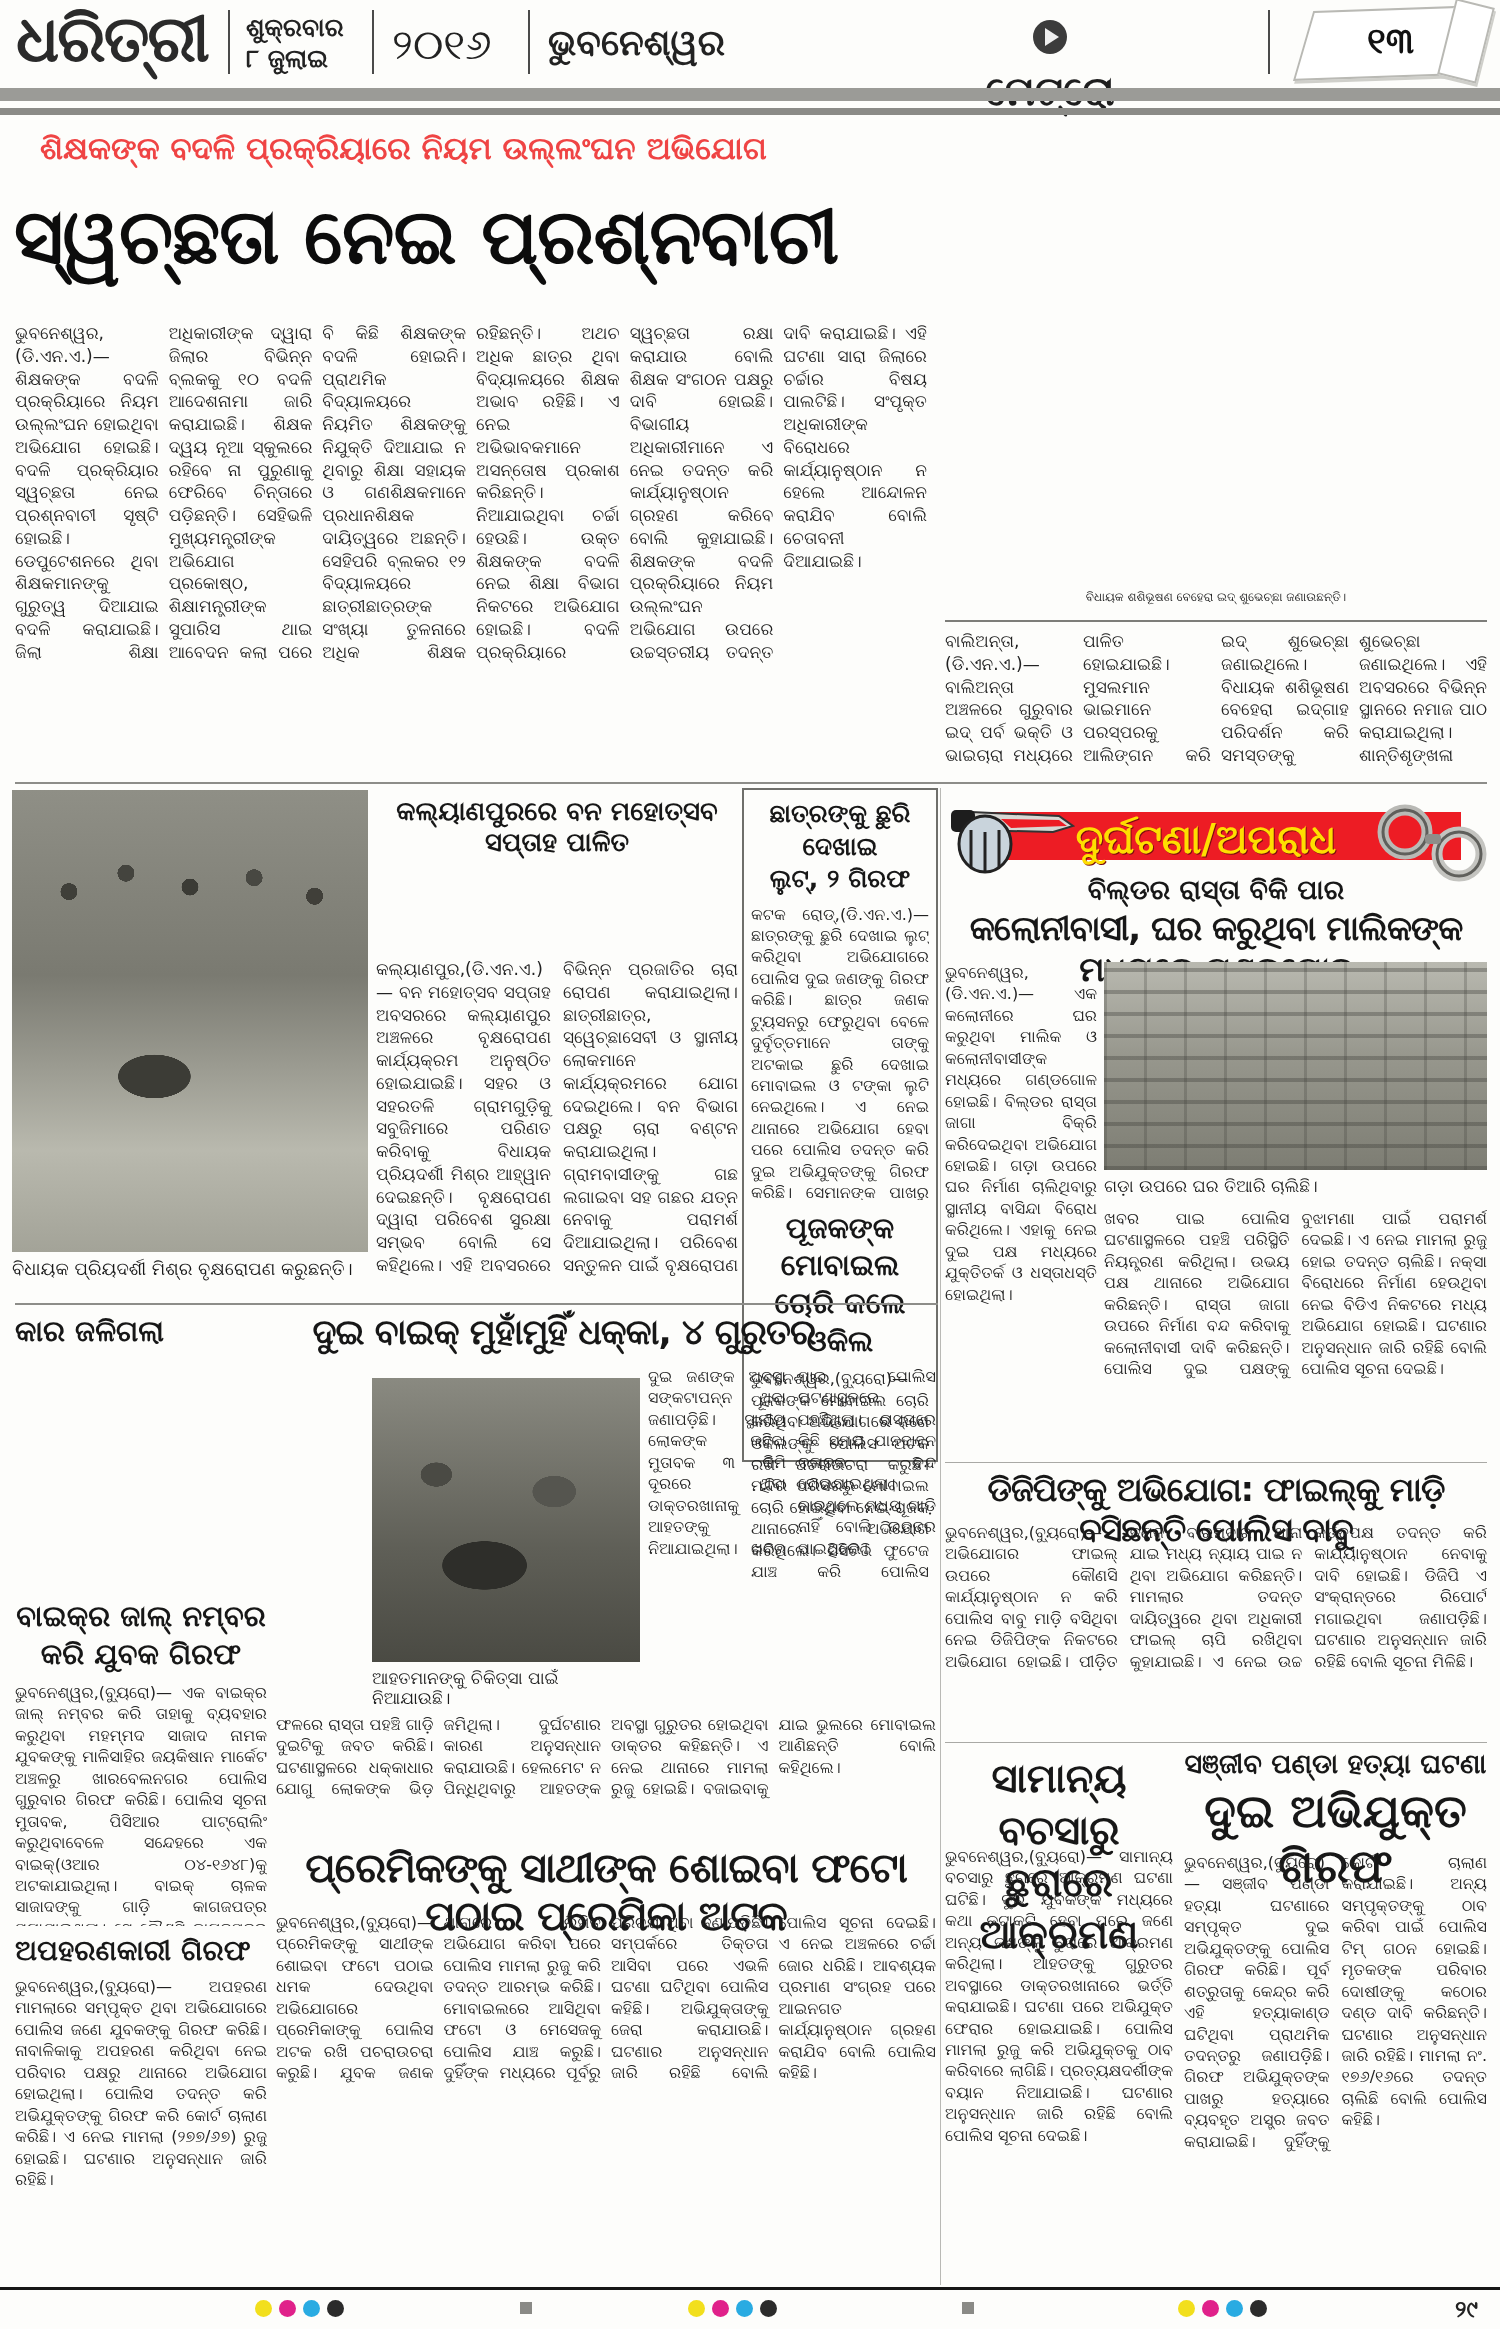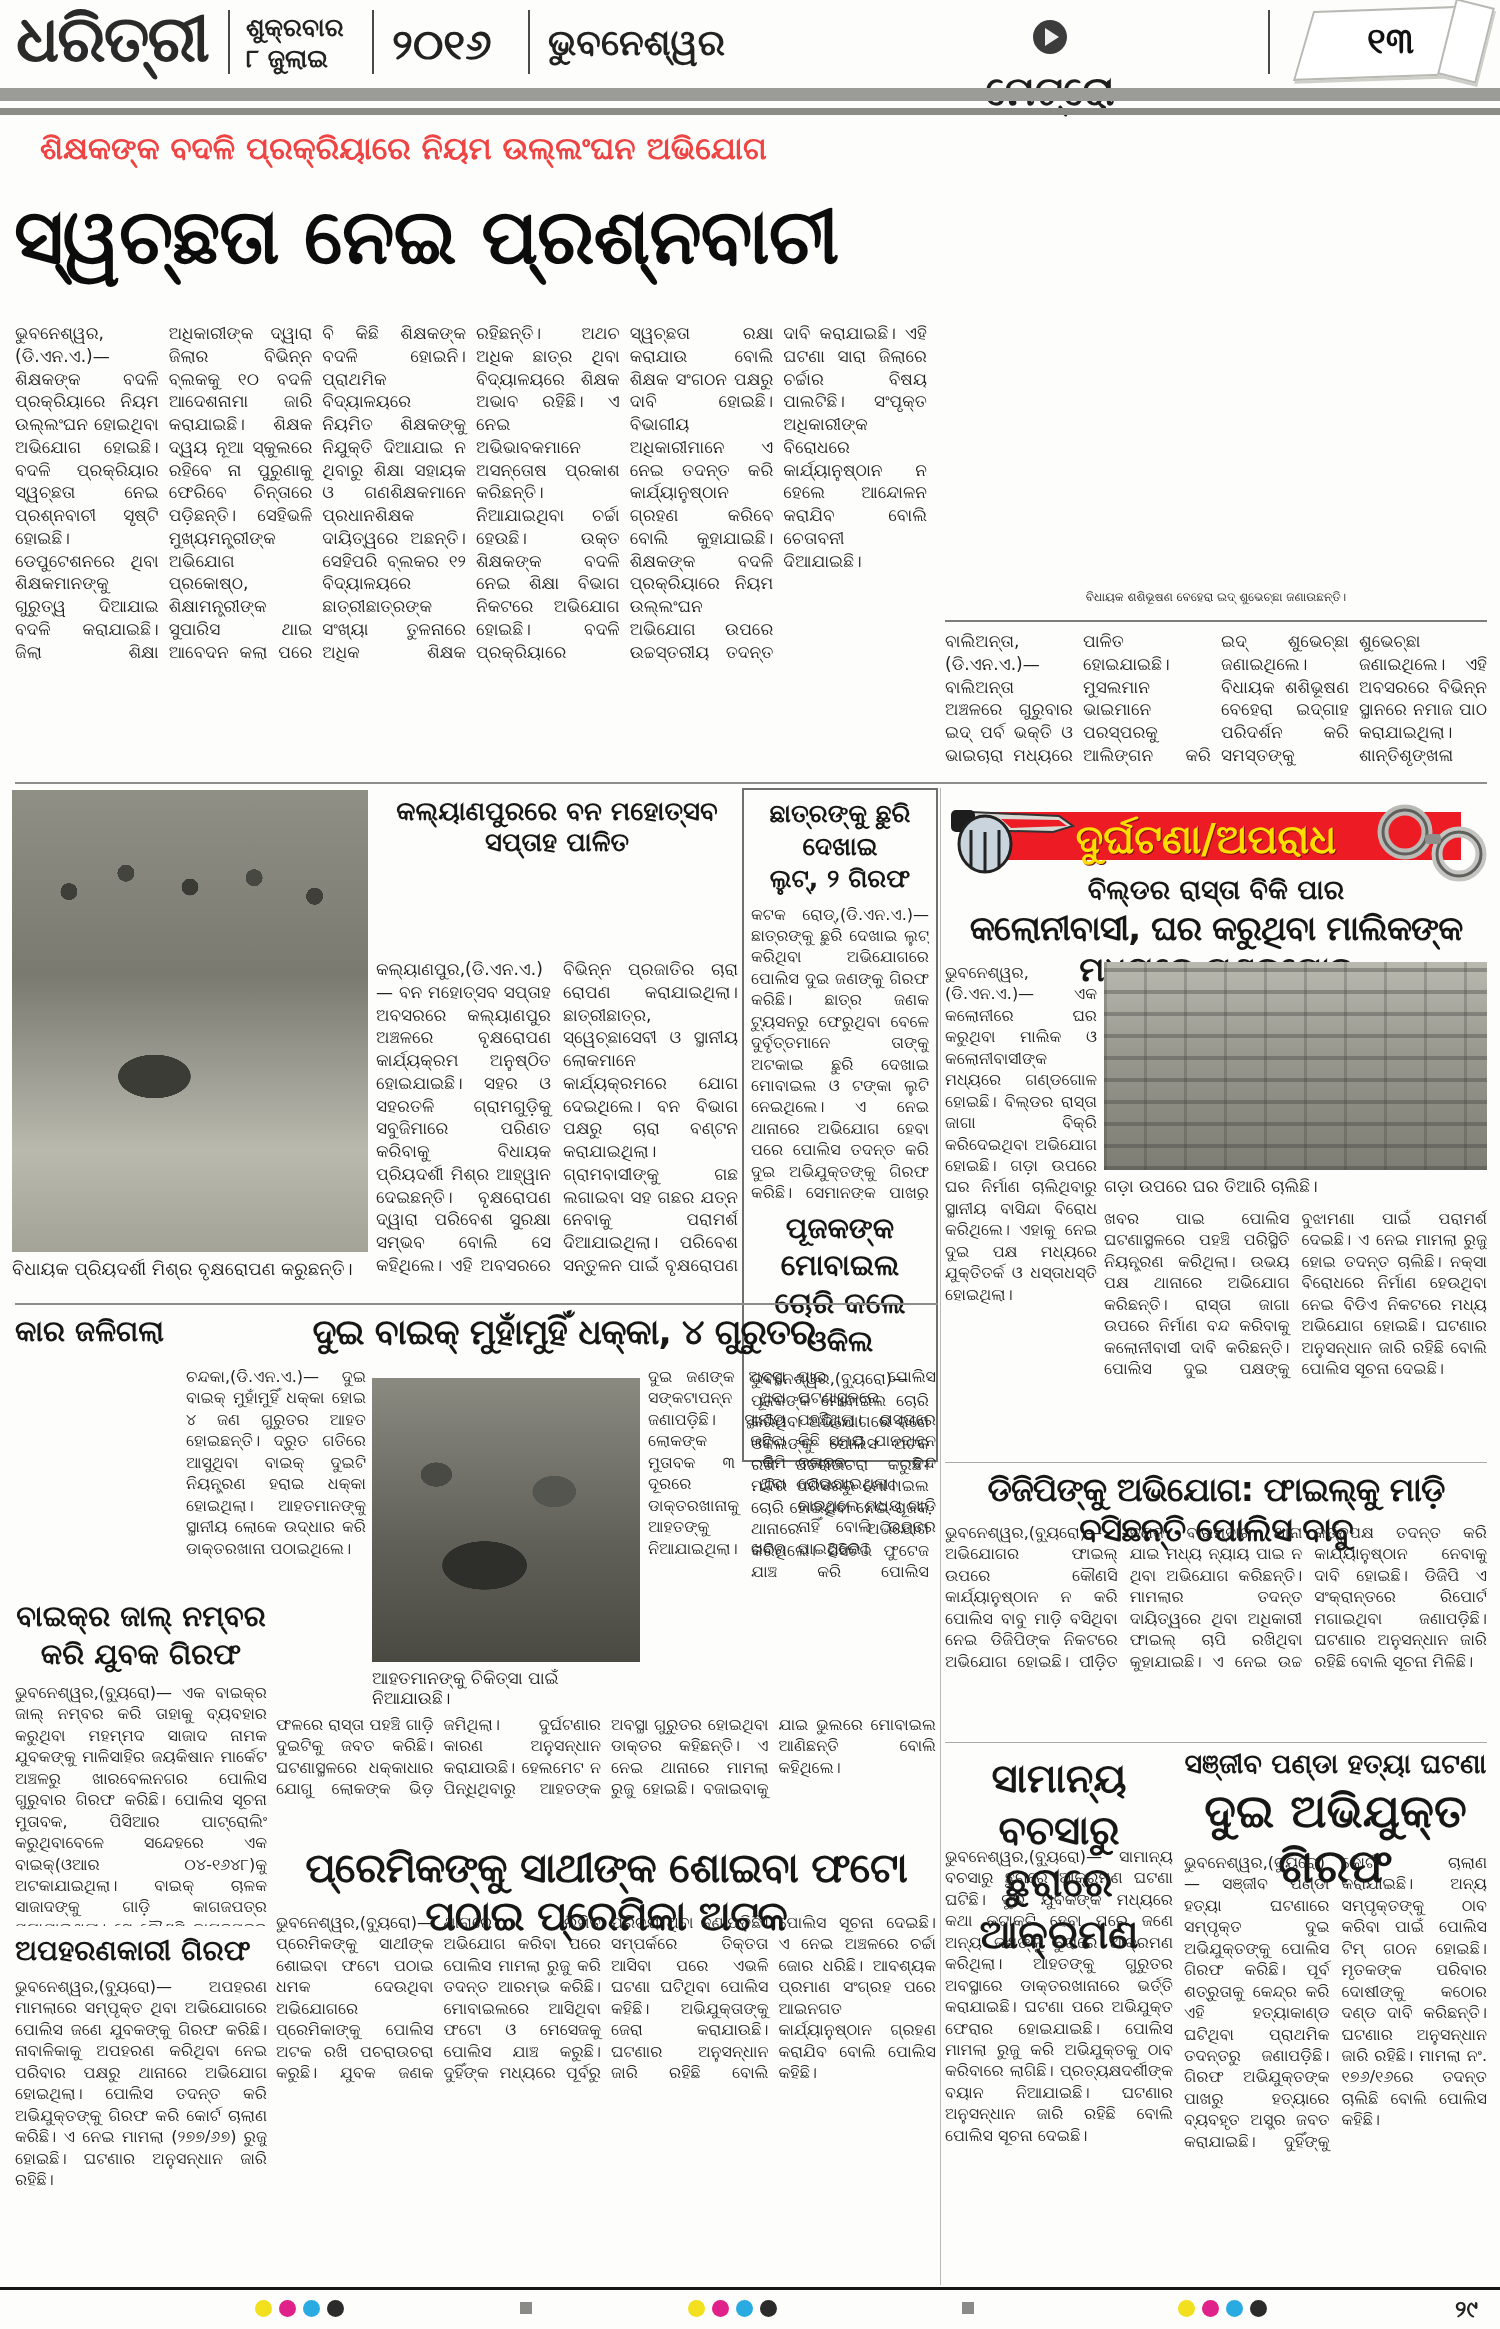--- a/index.html
+++ b/index.html
@@ -5,21 +5,21 @@
   * { margin:0; padding:0; box-sizing:border-box; }
   body { background:#e8e8e4; font-family:"DejaVu Sans", sans-serif; }
   .page { position:relative; width:1500px; height:2329px; margin:0 auto; background:#fdfdfb; color:#171717; overflow:hidden; }
 
   
   .masthead { position:absolute; top:0; left:0; width:1500px; height:88px; }
   .logo { position:absolute; left:16px; top:2px; font-size:64px; font-weight:bold; letter-spacing:-2px; color:#2a2a2a; }
   .m-sep { position:absolute; top:10px; width:2px; height:64px; background:#4a4a4a; }
   .m-sep.s1{ left:228px; } .m-sep.s2{ left:372px; } .m-sep.s3{ left:528px; } .m-sep.s4{ left:1268px; }
   .daybox { position:absolute; left:246px; top:12px; font-size:25px; font-weight:bold; line-height:1.25; color:#222; }
-  .yearbox { position:absolute; left:392px; top:20px; font-size:42px; font-weight:bold; color:#222; }
+  .yearbox { position:absolute; left:392px; top:20px; font-size:42px; font-weight:normal; color:#222; }
   .citybox { position:absolute; left:548px; top:22px; font-size:36px; font-weight:bold; color:#222; }
   .metro { position:absolute; left:985px; top:20px; display:flex; align-items:center; gap:14px;flex-direction:column; }
   .play-circle { width:34px; height:34px; border-radius:50%; background:#3c3c3c; position:relative; }
   .play-circle::after { content:""; position:absolute; left:12px; top:8px; border-left:14px solid #efefef; border-top:9px solid transparent; border-bottom:9px solid transparent; }
   .metro-label { font-size:40px; font-weight:bold; color:#1e1e1e; }
   .page-corner { position:absolute; right:8px; top:-4px; width:210px; height:92px; }
   .fold-a, .fold-b { position:absolute; background:#ffffff; border:2px solid #b9b9b4; box-shadow:2px 3px 0 #cfcfca; }
   .fold-a { right:20px; top:12px; width:168px; height:70px; transform:skewX(-18deg) rotate(-2deg); }
   .fold-b { right:6px; top:6px; width:40px; height:78px; transform:rotate(14deg); }
   .corner-num { position:absolute; right:78px; top:24px; font-size:36px; font-weight:bold; color:#111; }
@@ -251,21 +251,20 @@
 
   <div class="fake-h">
     <div>ବାଇକ୍‌ର ଜାଲ୍ ନମ୍ବର</div>
     <div>କରି ଯୁବକ ଗିରଫ</div>
   </div>
   <div class="fake-body body-text" style="font-size:16px;">ଭୁବନେଶ୍ୱର,(ବ୍ୟୁରୋ)— ଏକ ବାଇକ୍‌ର ଜାଲ୍ ନମ୍ବର କରି ତାହାକୁ ବ୍ୟବହାର କରୁଥିବା ମହମ୍ମଦ ସାଜାଦ ନାମକ ଯୁବକଙ୍କୁ ମାଳିସାହିର ଜୟକିଷାନ ମାର୍କେଟ ଅଞ୍ଚଳରୁ ଖାରବେଲନଗର ପୋଲିସ ଗୁରୁବାର ଗିରଫ କରିଛି। ପୋଲିସ ସୂଚନା ମୁତାବକ, ପିସିଆର ପାଟ୍ରୋଲିଂ କରୁଥିବାବେଳେ ସନ୍ଦେହରେ ଏକ ବାଇକ୍(ଓଆର ୦୪-୧୬୪୮)କୁ ଅଟକାଯାଇଥିଲା। ବାଇକ୍ ଚାଳକ ସାଜାଦଙ୍କୁ ଗାଡ଼ି କାଗଜପତ୍ର ମଗାଯାଇଥିଲା। ସେ କୌଣସି କାଗଜପତ୍ର ଦେଇ ନ ପାରିବାରୁ ତାହା ଚୋରା ବାଇକ୍ ବୋଲି ଜାଣିବାକୁ ପାଇଥିଲା।</div>
 
   <div class="kidnap-h">ଅପହରଣକାରୀ ଗିରଫ</div>
   <div class="kidnap-body body-text" style="font-size:16px;">ଭୁବନେଶ୍ୱର,(ବ୍ୟୁରୋ)— ଅପହରଣ ମାମଲାରେ ସମ୍ପୃକ୍ତ ଥିବା ଅଭିଯୋଗରେ ପୋଲିସ ଜଣେ ଯୁବକଙ୍କୁ ଗିରଫ କରିଛି। ନାବାଳିକାକୁ ଅପହରଣ କରିଥିବା ନେଇ ପରିବାର ପକ୍ଷରୁ ଥାନାରେ ଅଭିଯୋଗ ହୋଇଥିଲା। ପୋଲିସ ତଦନ୍ତ କରି ଅଭିଯୁକ୍ତଙ୍କୁ ଗିରଫ କରି କୋର୍ଟ ଚାଲାଣ କରିଛି। ଏ ନେଇ ମାମଲା (୨୭୭/୬୭) ରୁଜୁ ହୋଇଛି। ଘଟଣାର ଅନୁସନ୍ଧାନ ଜାରି ରହିଛି।</div>
 
-  <div class="bike-left body-text">ଚନ୍ଦକା,(ଡି.ଏନ.ଏ.)— ଦୁଇ ବାଇକ୍ ମୁହାଁମୁହିଁ ଧକ୍କା ହୋଇ ୪ ଜଣ ଗୁରୁତର ଆହତ ହୋଇଛନ୍ତି। ଦ୍ରୁତ ଗତିରେ ଆସୁଥିବା ବାଇକ୍ ଦୁଇଟି ନିୟନ୍ତ୍ରଣ ହରାଇ ଧକ୍କା ହୋଇଥିଲା। ଆହତମାନଙ୍କୁ ସ୍ଥାନୀୟ ଲୋକେ ଉଦ୍ଧାର କରି ଡାକ୍ତରଖାନା ପଠାଇଥିଲେ।</div>
   <div class="accident-photo"></div>
   <div class="accident-caption caption" style="text-align:left;">ଆହତମାନଙ୍କୁ ଚିକିତ୍ସା ପାଇଁ ନିଆଯାଉଛି।</div>
   <div class="bike-right body-text cols-2" style="font-size:16px;">ଦୁଇ ଜଣଙ୍କ ଅବସ୍ଥା ସଙ୍କଟାପନ୍ନ ଥିବା ଜଣାପଡ଼ିଛି। ସ୍ଥାନୀୟ ଲୋକଙ୍କ କହିବା ମୁତାବକ ୩ କିମି ଦୂରରେ ଥିବା ଡାକ୍ତରଖାନାକୁ ଆହତଙ୍କୁ ନିଆଯାଇଥିଲା। ଖବର ପାଇ ପୋଲିସ ଘଟଣାସ୍ଥଳରେ ପହଞ୍ଚିଥିଲା। ରାସ୍ତାରେ କିଛି ସମୟ ଯାନବାହନ ଚଳାଚଳ ବନ୍ଦ ହୋଇଯାଇଥିଲା। କାରଥିଲେ ମଧ୍ୟ ଗାଡ଼ି ନାହିଁ ବୋଲି ଉତ୍ତର ପାଇଥିଲେ।</div>
   <div class="bike-more body-text cols-4" style="font-size:16px;">ଫଳରେ ରାସ୍ତା ପହଞ୍ଚି ଗାଡ଼ି ଦୁଇଟିକୁ ଜବତ କରିଛି। ଘଟଣାସ୍ଥଳରେ ଧକ୍କାଧାର ଯୋଗୁ ଲୋକଙ୍କ ଭିଡ଼ ଜମିଥିଲା। ଦୁର୍ଘଟଣାର କାରଣ ଅନୁସନ୍ଧାନ କରାଯାଉଛି। ହେଲମେଟ ନ ପିନ୍ଧିଥିବାରୁ ଆହତଙ୍କ ଅବସ୍ଥା ଗୁରୁତର ହୋଇଥିବା ଡାକ୍ତର କହିଛନ୍ତି। ଏ ନେଇ ଥାନାରେ ମାମଲା ରୁଜୁ ହୋଇଛି। ବଜାଇବାକୁ ଯାଇ ଭୁଲରେ ମୋବାଇଲ ଆଣିଛନ୍ତି ବୋଲି କହିଥିଲେ।</div>
 
   <div class="lover-h">ପ୍ରେମିକଙ୍କୁ ସାଥୀଙ୍କ ଶୋଇବା ଫଟୋ ପଠାଇ ପ୍ରେମିକା ଅଟକ</div>
   <div class="lover-body body-text cols-4" style="font-size:16px;">ଭୁବନେଶ୍ୱର,(ବ୍ୟୁରୋ)— ପ୍ରେମିକଙ୍କୁ ସାଥୀଙ୍କ ଶୋଇବା ଫଟୋ ପଠାଇ ଧମକ ଦେଉଥିବା ଅଭିଯୋଗରେ ପ୍ରେମିକାଙ୍କୁ ପୋଲିସ ଅଟକ ରଖି ପଚରାଉଚରା କରୁଛି। ଯୁବକ ଜଣକ ଥାନାରେ ଲିଖିତ ଅଭିଯୋଗ କରିବା ପରେ ପୋଲିସ ମାମଲା ରୁଜୁ କରି ତଦନ୍ତ ଆରମ୍ଭ କରିଛି। ମୋବାଇଲରେ ଆସିଥିବା ଫଟୋ ଓ ମେସେଜକୁ ପୋଲିସ ଯାଞ୍ଚ କରୁଛି। ଦୁହିଁଙ୍କ ମଧ୍ୟରେ ପୂର୍ବରୁ ପରିଚୟ ଥିବା ଜଣାପଡ଼ିଛି। ସମ୍ପର୍କରେ ତିକ୍ତତା ଆସିବା ପରେ ଏଭଳି ଘଟଣା ଘଟିଥିବା ପୋଲିସ କହିଛି। ଅଭିଯୁକ୍ତାଙ୍କୁ ଜେରା କରାଯାଉଛି। ଘଟଣାର ଅନୁସନ୍ଧାନ ଜାରି ରହିଛି ବୋଲି ପୋଲିସ ସୂଚନା ଦେଇଛି। ଏ ନେଇ ଅଞ୍ଚଳରେ ଚର୍ଚ୍ଚା ଜୋର ଧରିଛି। ଆବଶ୍ୟକ ପ୍ରମାଣ ସଂଗ୍ରହ ପରେ ଆଇନଗତ କାର୍ଯ୍ୟାନୁଷ୍ଠାନ ଗ୍ରହଣ କରାଯିବ ବୋଲି ପୋଲିସ କହିଛି।</div>
 
   <div class="footer-rule"></div>
   <div class="reg-group rg1">

